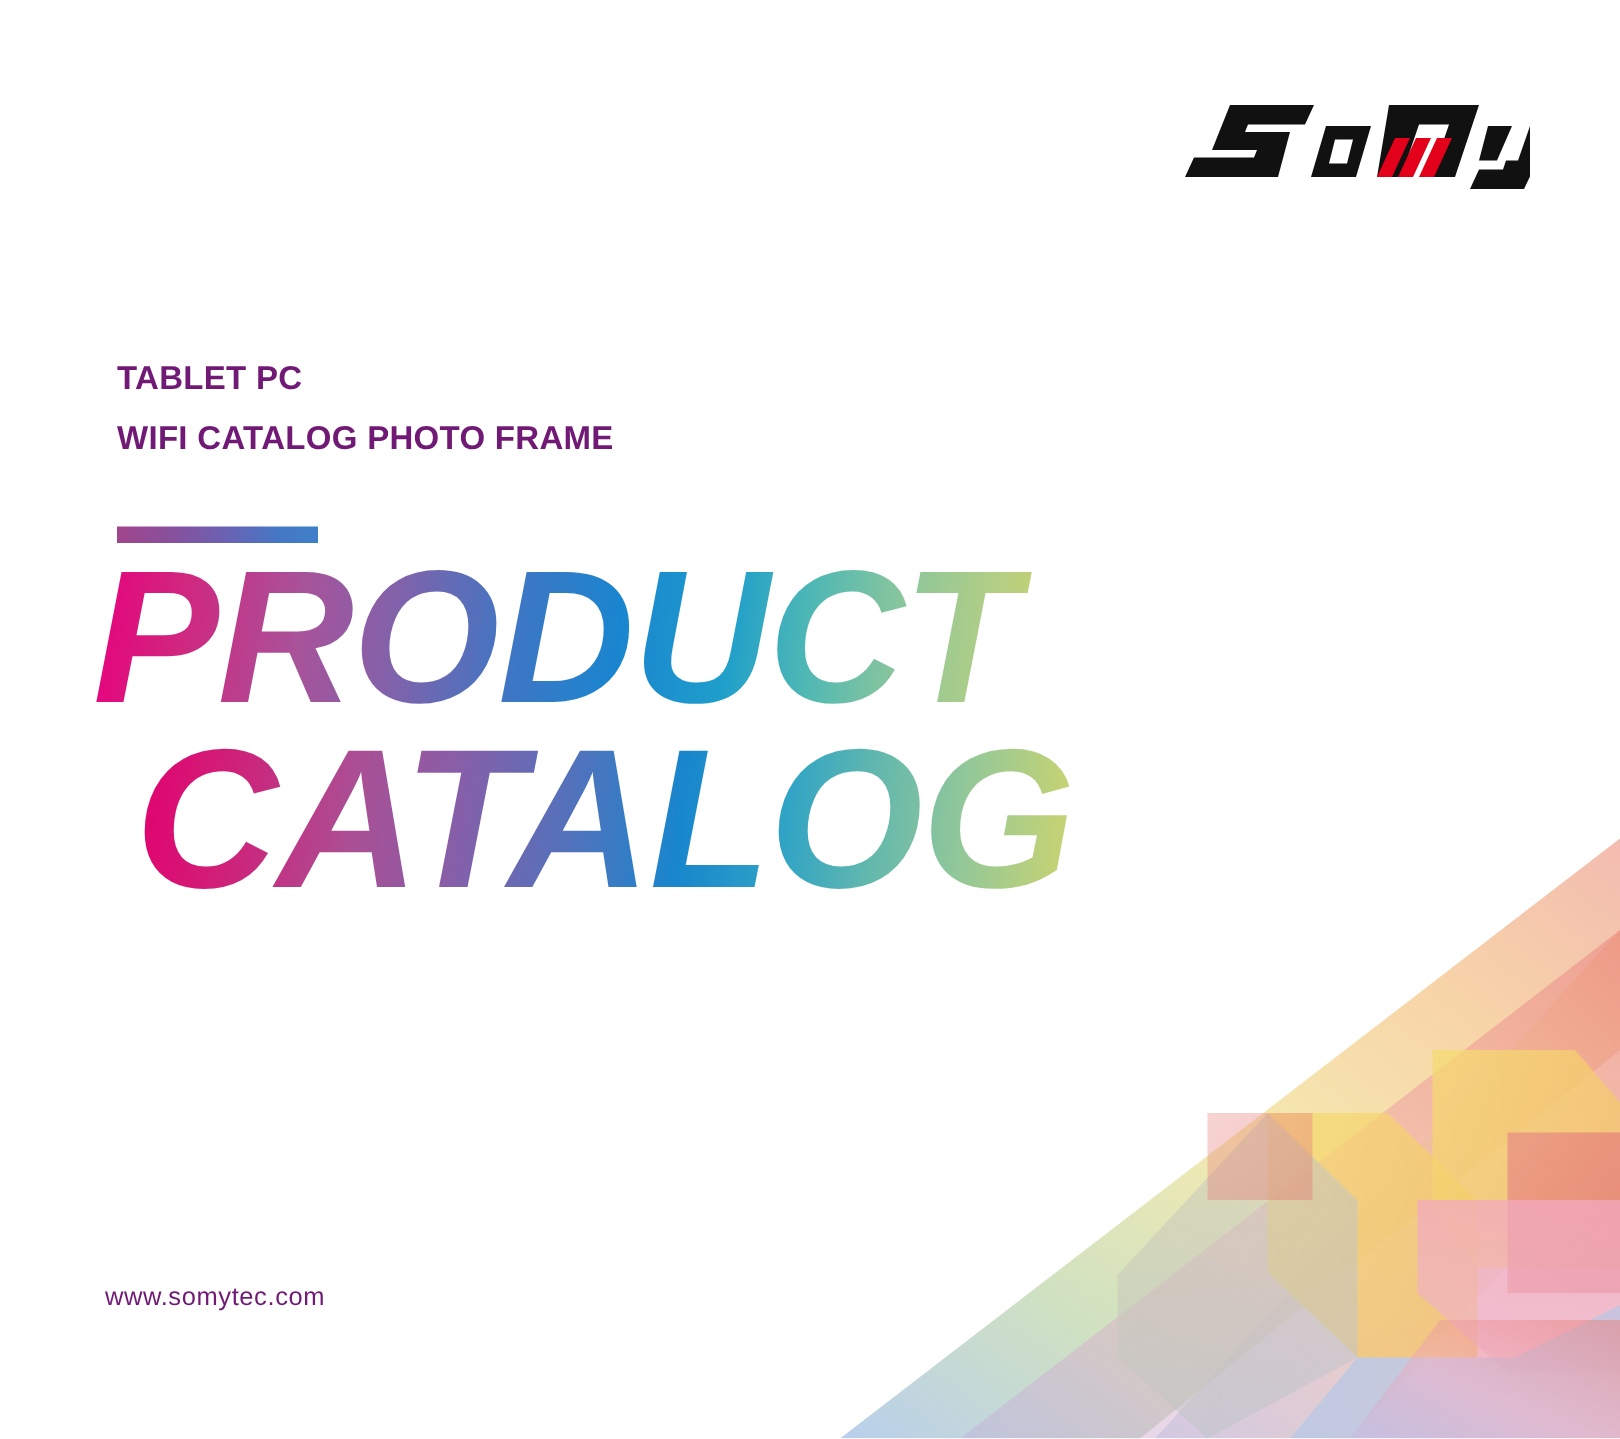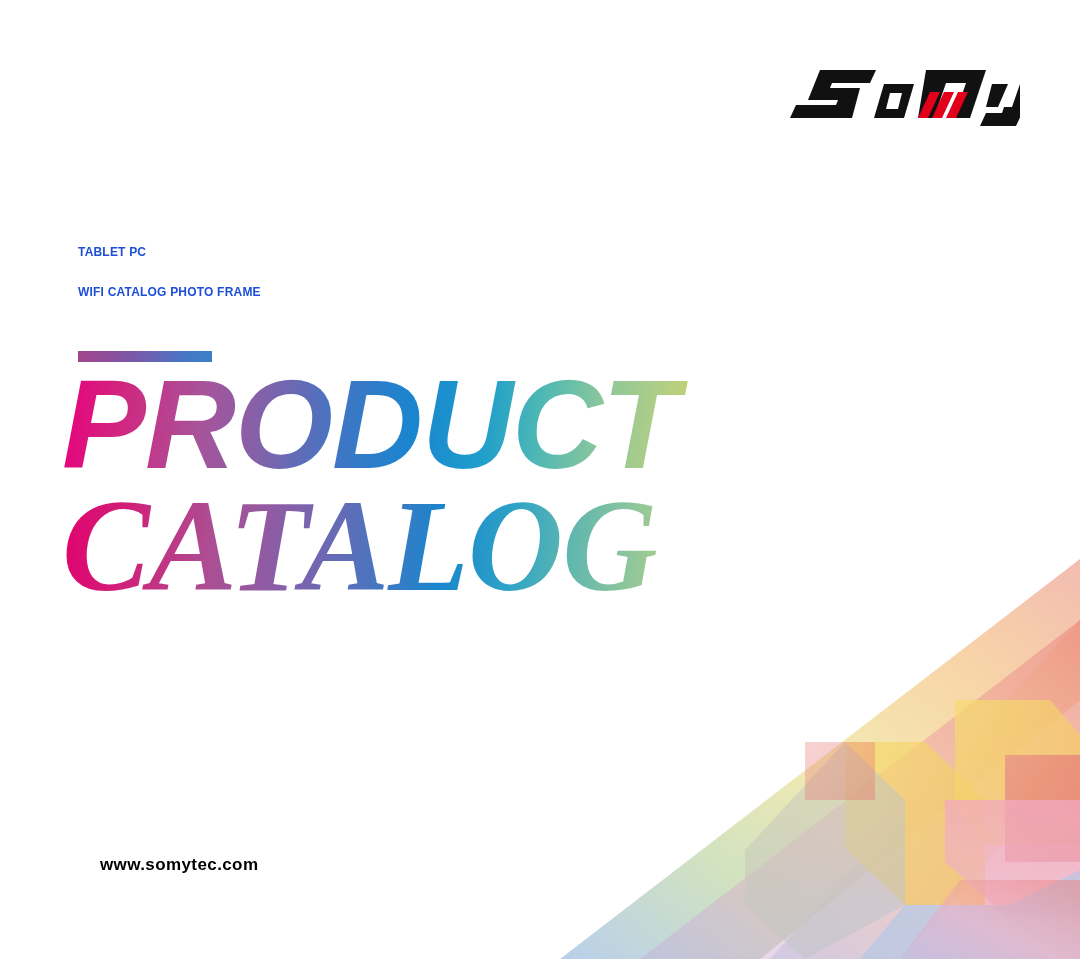--- a/index.html
+++ b/index.html
@@ -34,24 +34,24 @@
   }
 
   
   #product-lines {
     position: absolute;
     left: 78px;
     top: 232px;
     width: 520px;
   }
   .product-line {
-    font-size: 12px;
+    font-size: 22px;
     font-weight: bold;
     letter-spacing: 0.2px;
-    color: #1d4ed8;
+    color: #701a75;
     line-height: 40px;
     white-space: nowrap;
   }
 
   
   #accent-rule {
     position: absolute;
     left: 78px;
     top: 351px;
     width: 134px;
@@ -89,45 +89,44 @@
         #1a85cf 50%,
         #1e9ecb 60%,
         #4fb8b4 68%,
         #8ec79a 77%,
         #b7cf82 86%,
         #e3d03c 100%);
   }
   #title-line-2 {
     font-size: 132px;
     line-height: 124px;
-    margin-left: 0;
+    margin-left: 28px;
     background-image: linear-gradient(95deg,
         #e3006e 0%,
         #cf2179 10%,
         #ab4f94 22%,
         #8360aa 33%,
         #4f73bd 44%,
         #1886cd 54%,
         #2ea3c6 64%,
         #63b8ad 73%,
         #94c898 82%,
         #c2d276 91%,
         #e0d84e 100%);
-    font-family: Liberation Serif, serif;
   }
 
   
   #website {
     position: absolute;
-    left: 100px;
+    left: 70px;
     top: 855px;
     font-size: 17px;
-    font-weight: bold;
+    font-weight: normal;
     letter-spacing: 0.4px;
-    color: #000000;
+    color: #701a75;
   }
 </style>
 </head>
 <body>
 
 <div id="page">
 
   <svg id="deco" viewBox="0 0 1080 959" preserveAspectRatio="none" aria-hidden="true">
     <defs>
       <linearGradient id="gBandA" x1="0" y1="1" x2="1" y2="0">

